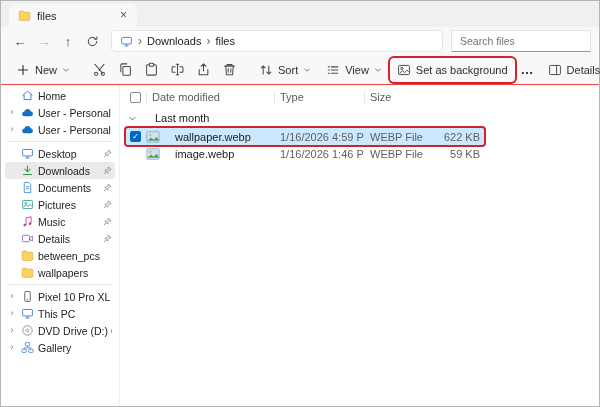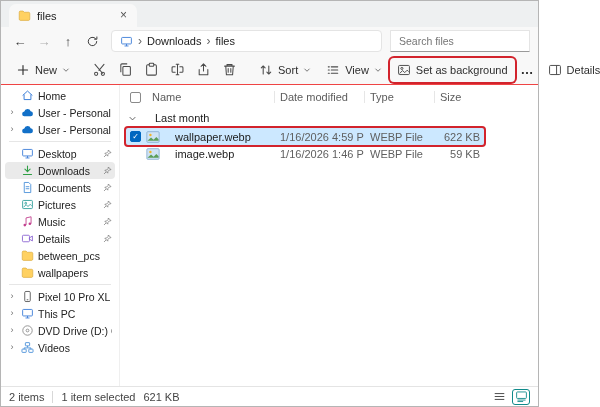--- a/index.html
+++ b/index.html
@@ -1,18 +1,18 @@
 <!DOCTYPE html>
 <html><head>
 <meta charset="utf-8">
 <style>
   *{margin:0;padding:0;box-sizing:border-box}
   html,body{width:600px;height:407px;overflow:hidden}
   body{font-family:"Liberation Sans","DejaVu Sans",sans-serif;font-size:11px;color:#1b1b1b;background:#fff}
-  .window{width:539px;height:407px;border:1px solid #b5b5b5;display:flex;flex-direction:column;background:#22c55e}
+  .window{width:600px;height:407px;border:1px solid #b5b5b5;display:flex;flex-direction:column;background:#22c55e}
 
   
   .tabbar{height:26px;background:#eef0f1;display:flex;align-items:flex-end;padding-left:8px;flex:0 0 auto}
   .tab{height:23px;width:128px;background:#f8f8f8;border-radius:7px 7px 0 0;display:flex;align-items:center;gap:6px;padding:0 6px 0 9px}
   .tab-title{flex:1;white-space:nowrap;overflow:hidden}
   .tab-close{width:15px;height:15px;line-height:14px;text-align:center;color:#555;font-size:12px;border-radius:3px}
 
   
   .addressbar{height:28px;background:#f8f8f8;display:flex;align-items:center;padding:0 8px;gap:2px;flex:0 0 auto}
   .navbtn{width:22px;height:22px;display:flex;align-items:center;justify-content:center;font-size:13px;color:#3a3a3a;border-radius:4px}
@@ -407,28 +407,27 @@
       <div class="side-item">
         <span class="chevcol">›</span>
         <span class="sicon">
             <svg width="13" height="13" viewBox="0 0 16 16" fill="none" stroke="#4a90d9" stroke-width="1.1">
               <rect x="5.4" y="2" width="5.2" height="4" rx=".6"></rect>
               <rect x="1.2" y="10" width="5.2" height="4" rx=".6"></rect>
               <rect x="9.6" y="10" width="5.2" height="4" rx=".6"></rect>
               <path d="M8 6v2M3.8 10V8.5h8.4V10"></path>
             </svg>
           </span>
-        <span class="slabel">Videos</span>
+        <span class="slabel">Gallery</span>
       </div>
     </aside>
 
     <section class="content">
       <div class="cols">
         <span class="cb"></span>
-        <span class="colcell">Name</span>
         <span class="colcell with-sep">Date modified</span>
         <span class="colcell with-sep">Type</span>
         <span class="colcell with-sep">Size</span>
       </div>
 
       <div class="group-hdr">
         <span>
             <svg width="9" height="9" viewBox="0 0 16 16" fill="none" stroke="#555" stroke-width="1.6" stroke-linecap="round">
               <path d="M3.5 6l4.5 4.5L12.5 6"></path>
             </svg>
@@ -466,33 +465,14 @@
             <span>image.webp</span>
           </span>
           <span class="fmeta">1/16/2026 1:46 PM</span>
           <span class="fmeta">WEBP File</span>
           <span class="fsize">59 KB</span>
         </div>
       </div>
     </section>
   </div>
 
-  <div class="statusbar">
-    <span>2 items</span>
-    <span class="status-div"></span>
-    <span>1 item selected</span>
-    <span>621 KB</span>
-    <span class="view-toggles">
-      <span class="vbtn">
-          <svg width="13" height="13" viewBox="0 0 16 16" fill="none" stroke="#4a4a4a" stroke-width="1.2" stroke-linecap="round">
-            <path d="M2.6 4.4h10.8M2.6 8h10.8M2.6 11.6h10.8"></path>
-          </svg>
-        </span>
-      <span class="vbtn active">
-          <svg width="13" height="13" viewBox="0 0 16 16" fill="none" stroke="#0f8a8a" stroke-width="1.1">
-            <rect x="2" y="2.4" width="12" height="8" rx="1"></rect>
-            <path d="M3 12.4h10M3 14.2h7"></path>
-          </svg>
-        </span>
-    </span>
-  </div>
 
 </div>
 
 </body></html>

